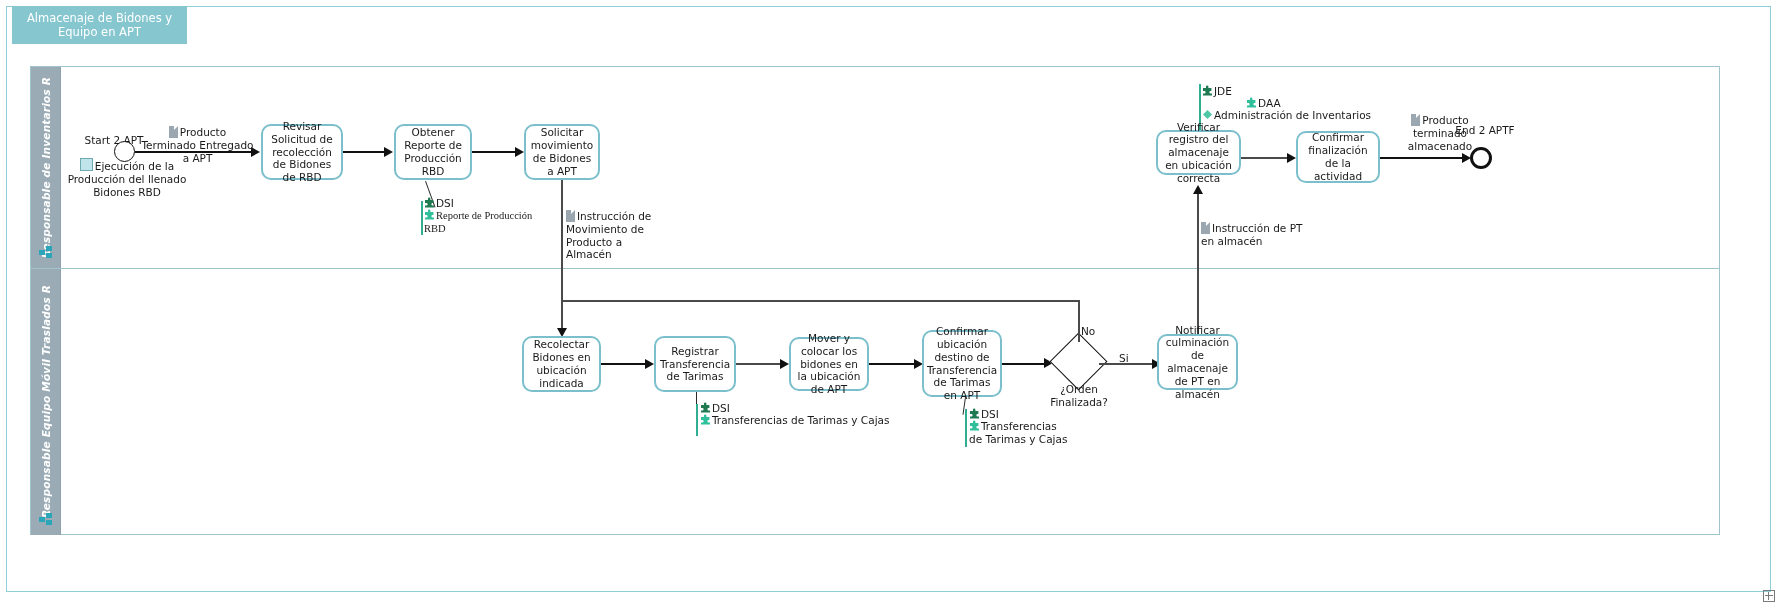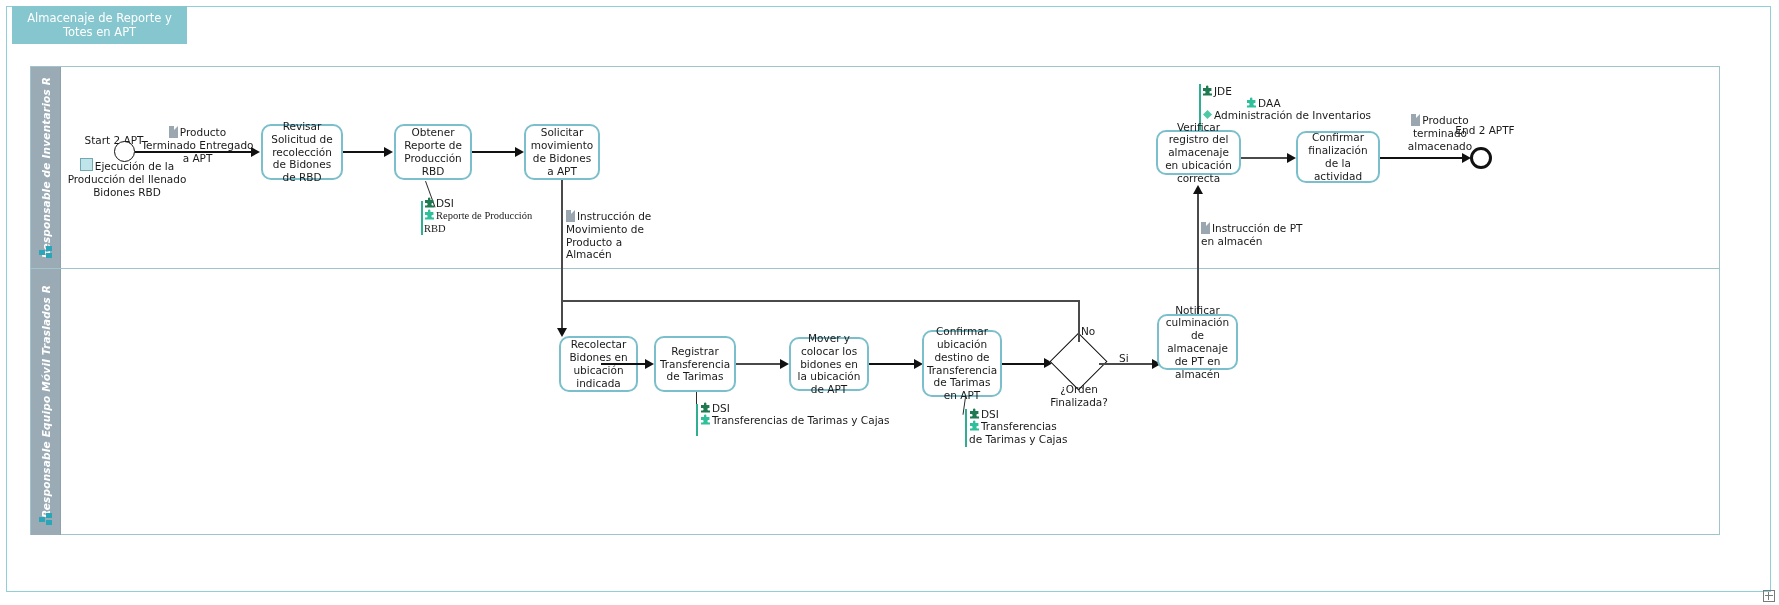--- a/index.html
+++ b/index.html
@@ -74,21 +74,21 @@
   .corner-mark:before{content:"";position:absolute;left:1px;top:4px;width:8px;height:1px;background:#7a7a7a;}
   .corner-mark:after{content:"";position:absolute;left:4px;top:1px;width:1px;height:8px;background:#7a7a7a;}
 </style>
 </head>
 <body>
 
 <div id="canvas">
 
   <div class="page-border"></div>
 
-  <div class="pool-tab">Almacenaje de Reporte y Totes en APT</div>
+  <div class="pool-tab">Almacenaje de Bidones y Equipo en APT</div>
 
   <div class="pool">
 
     <div class="lane" style="top:0;width:100%;height:202px;">
       <div class="lane-hdr">
         <div class="lane-hdr-label">
           <span>Responsable de Inventarios R</span>
         </div>
         <svg class="lane-role-icon" viewBox="0 0 14 13">
           <rect x="0" y="4" width="6" height="5" fill="#2aa6b8"></rect>
@@ -191,21 +191,21 @@
 
   <div class="lbl c" style="left:1455px;top:124px;width:60px;">End 2 APTF</div>
   <div class="ev ev-end" style="left:1470px;top:147px;width:22px;height:22px;"></div>
 
   <div class="ln v" style="left:1197px;top:192px;height:142px;"></div>
   <div class="arw u" style="left:1193px;top:185px;"></div>
   <div class="lbl l" style="left:1201px;top:222px;width:110px;">
     <span class="doc-ic"></span><span>Instrucción de PT en almacén</span>
   </div>
 
-  <div class="task" style="left:522px;top:336px;width:79px;height:56px;margin-left:37px;">Recolectar Bidones en ubicación indicada</div>
+  <div class="task" style="left:522px;top:336px;width:79px;height:56px;">Recolectar Bidones en ubicación indicada</div>
 
   <div class="ln h dark" style="left:601px;top:363px;width:45px;"></div>
   <div class="arw r" style="left:645px;top:359px;"></div>
 
   <div class="task" style="left:654px;top:336px;width:82px;height:56px;">Registrar Transferencia de Tarimas</div>
 
   <div class="ln h" style="left:736px;top:363px;width:45px;"></div>
   <div class="arw r" style="left:780px;top:359px;"></div>
 
   <div class="task" style="left:789px;top:337px;width:80px;height:54px;">Mover y colocar los bidones en la ubicación de APT</div>
@@ -224,21 +224,21 @@
   <div class="gw-txt" style="left:1040px;top:383px;width:78px;">¿Orden Finalizada?</div>
 
   <div class="ln v" style="left:1078px;top:300px;height:42px;"></div>
   <div class="ln h" style="left:561px;top:300px;width:518px;"></div>
   <div class="lbl l" style="left:1081px;top:325px;width:24px;">No</div>
 
   <div class="ln h" style="left:1099px;top:363px;width:55px;"></div>
   <div class="arw r" style="left:1152px;top:359px;"></div>
   <div class="lbl l" style="left:1119px;top:352px;width:20px;">Si</div>
 
-  <div class="task" style="left:1157px;top:314px;width:81px;height:56px;">Notificar culminación de almacenaje de PT en almacén</div>
+  <div class="task" style="left:1157px;top:334px;width:81px;height:56px;">Notificar culminación de almacenaje de PT en almacén</div>
 
   <div class="ann-tick" style="left:696px;top:392px;height:20px;"></div>
   <div class="ann-bar" style="left:696px;top:404px;height:32px;"></div>
   <div class="lbl l" style="left:700px;top:402px;width:210px;">
     <div>
       <svg class="pz" viewBox="0 0 11 11">
         <path d="M1 3h3V1.6a1.2 1.2 0 012.4 0V3h3v3H8.6a1.2 1.2 0 000 2.4H10v2H1V8.4h1.4a1.2 1.2 0 000-2.4H1z" fill="#1f7a52"></path>
       </svg><span>DSI</span>
     </div>
     <div style="margin-top:-1px;">

